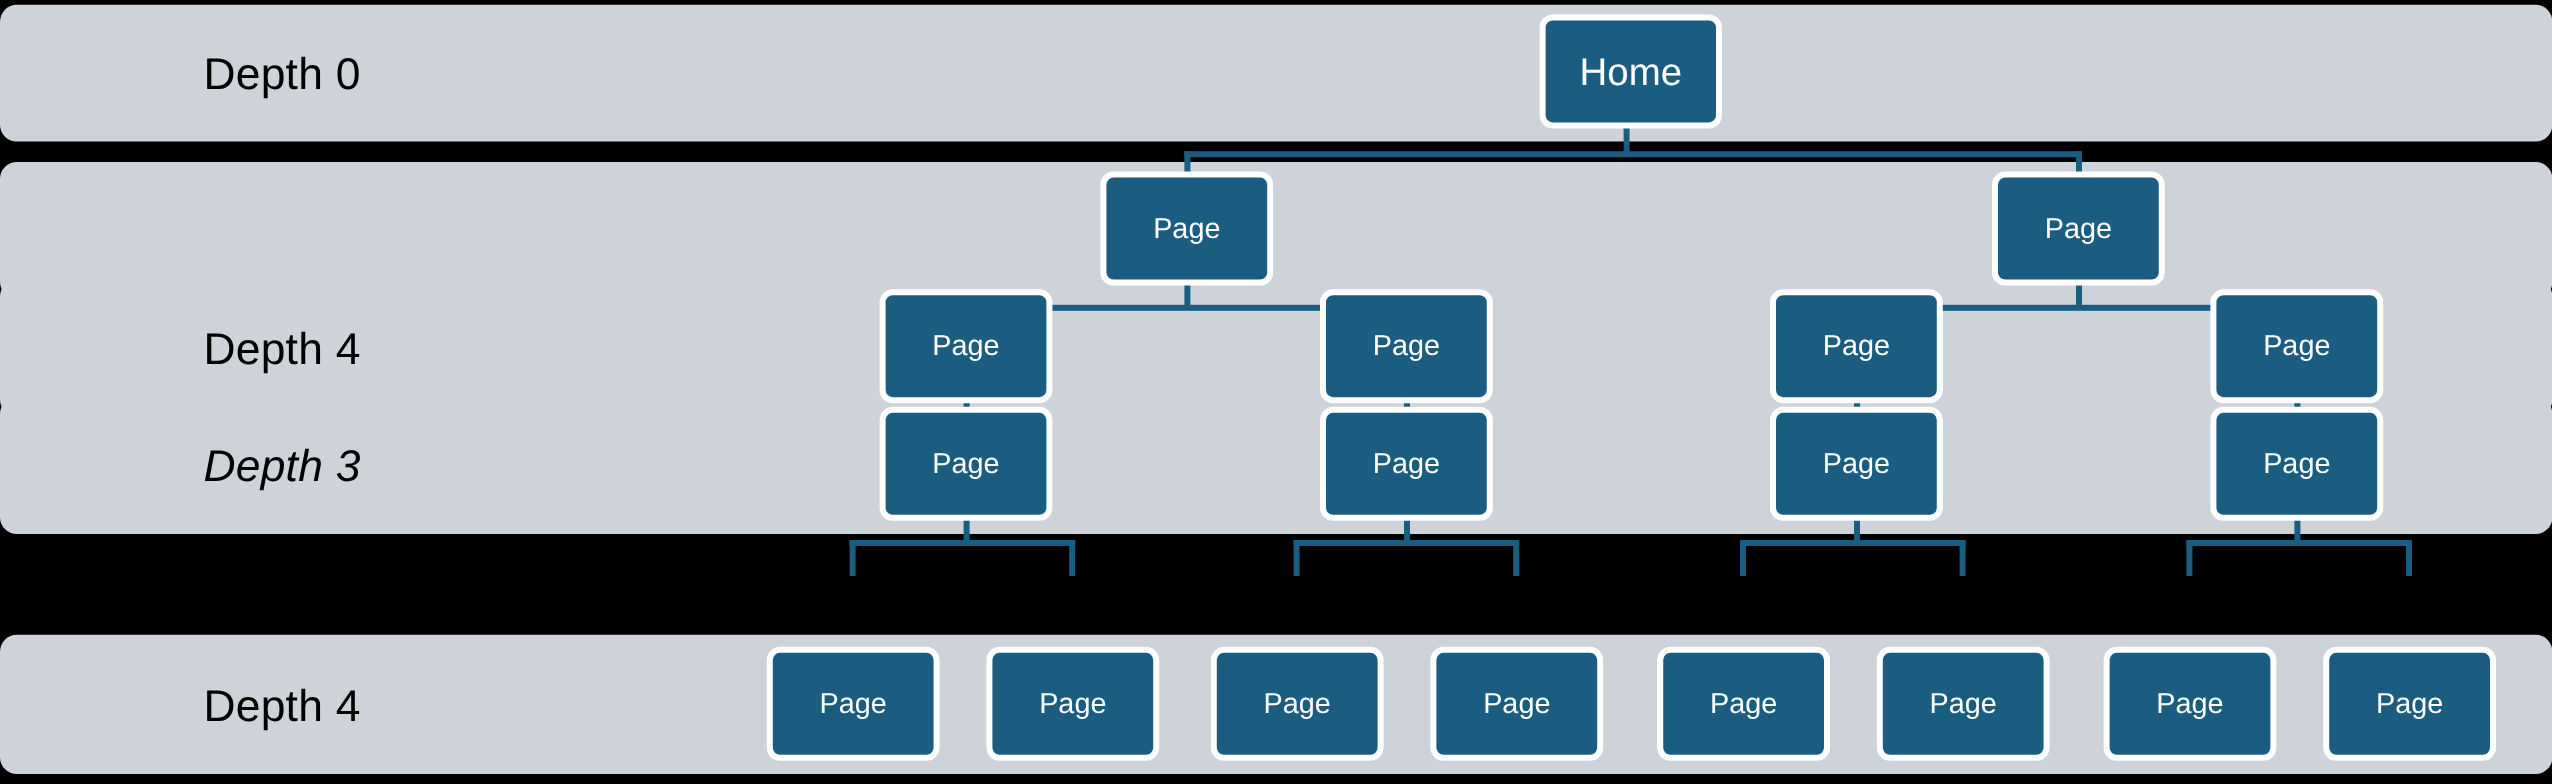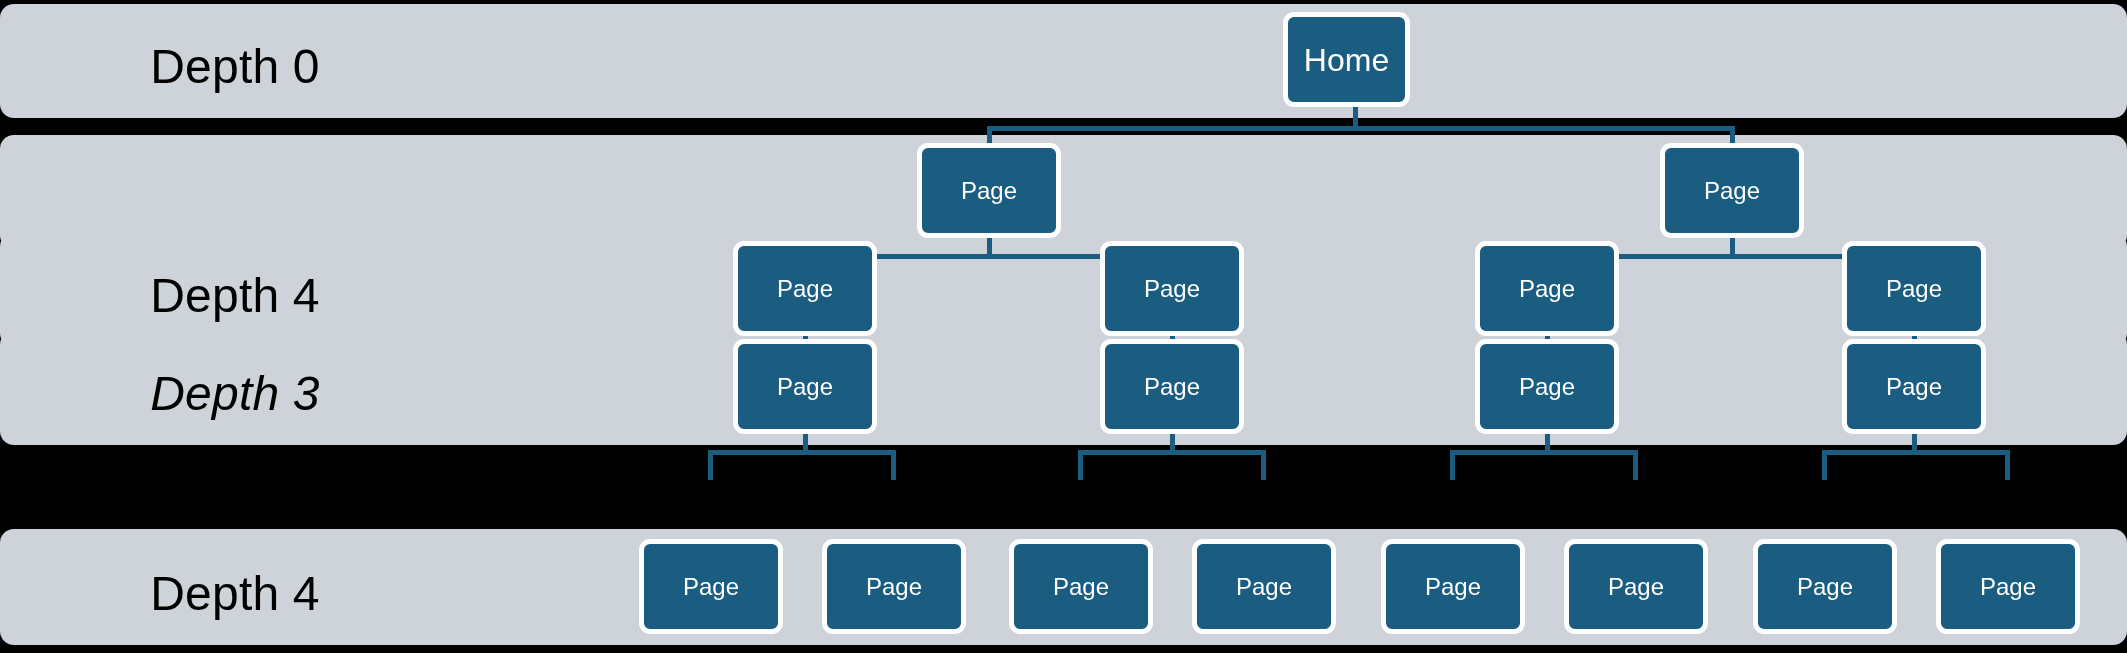--- a/index.html
+++ b/index.html
@@ -22,21 +22,21 @@
     width:2127px;
     background:#ced2d9;
     border-radius:14px;
     box-sizing:border-box;
   }
   .band-label{
     position:absolute;
     left:0;
     width:470px;
     text-align:center;
-    font-size:48px;
+    font-size:37px;
     line-height:1;
     color:#000000;
     letter-spacing:0.2px;
     white-space:nowrap;
   }
   
   .node{
     position:absolute;
     box-sizing:border-box;
     background:#1a5d80;
@@ -62,21 +62,21 @@
   .conn.h{ height:5px; }
 </style>
 </head>
 <body>
 
 <div id="stage">
 
   <div class="band" style="top:4px;height:114px;"></div>
   <div class="band-label" style="top:43px;">Depth 0</div>
 
-  <div class="node home" style="left:1283px;top:12px;width:127px;height:95px;">
+  <div class="node home" style="left:1283px;top:12px;width:152px;height:95px;">
     <span>Home</span>
   </div>
 
   <div class="conn v" style="left:1353px;top:105px;height:26px;"></div>
   <div class="conn h" style="left:987px;top:126px;width:748px;"></div>
   <div class="conn v" style="left:987px;top:126px;height:30px;"></div>
   <div class="conn v" style="left:1730px;top:126px;height:30px;"></div>
 
   <div class="band" style="top:135px;height:114px;"></div>
 

